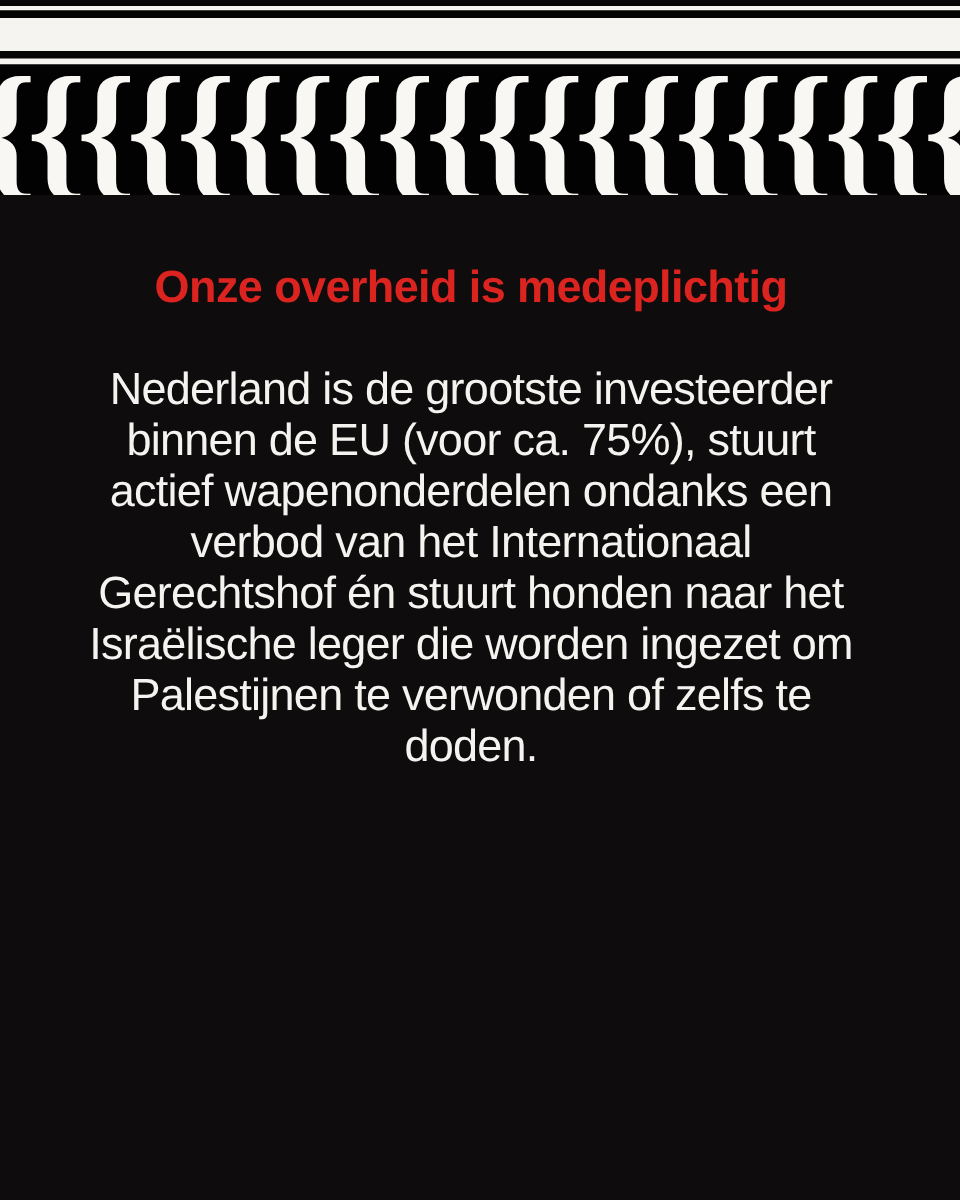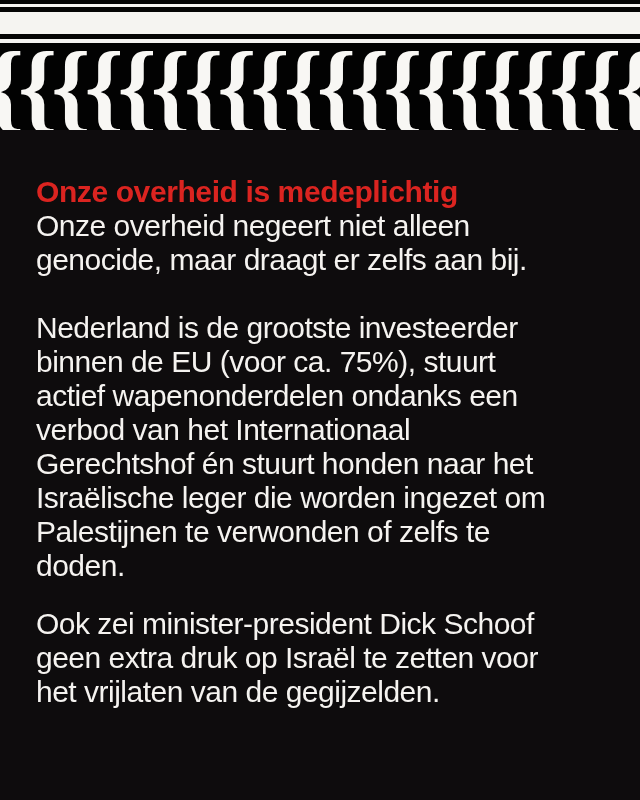--- a/index.html
+++ b/index.html
@@ -46,20 +46,21 @@
 
   
   .content {
     position: absolute; top: 130px; left: 0;
     width: 620px;
     padding: 45px 28px 0 36px;
     box-sizing: border-box;
     color: #f5f3f0;
     font-size: 30px; line-height: 34px;
     letter-spacing: -0.5px;
+    text-align: center;
   }
   .headline {
     margin: 0; font-size: 30px; line-height: 34px;
     font-weight: bold; letter-spacing: -0.4px;
   }
   .para { margin: 0; white-space: pre; }
   .para.p2 { margin-top: 34px; }
   .para.p3 { margin-top: 24px; }
 
   
@@ -125,29 +126,24 @@
         <span class="pg" style="color: rgb(248, 247, 244);">{</span>
         <span class="pg" style="color: rgb(248, 247, 244);">{</span>
         <span class="pg" style="color: rgb(248, 247, 244);">{</span>
         <span class="pg" style="color: rgb(248, 247, 244);">{</span>
         <span class="pg" style="color: rgb(248, 247, 244);">{</span>
       </div>
   </div>
 
   <div class="content">
     <h1 class="headline" style="color: rgb(219, 36, 32);">Onze overheid is medeplichtig</h1>
-    <p class="para p1">Onze overheid negeert niet alleen
-genocide, maar draagt er zelfs aan bij.</p>
     <p class="para p2">Nederland is de grootste investeerder
 binnen de EU (voor ca. 75%), stuurt
 actief wapenonderdelen ondanks een
 verbod van het Internationaal
 Gerechtshof én stuurt honden naar het
 Israëlische leger die worden ingezet om
 Palestijnen te verwonden of zelfs te
 doden.</p>
-    <p class="para p3">Ook zei minister-president Dick Schoof
-geen extra druk op Israël te zetten voor
-het vrijlaten van de gegijzelden.</p>
   </div>
 
 
 </div>
 
 </body></html>

